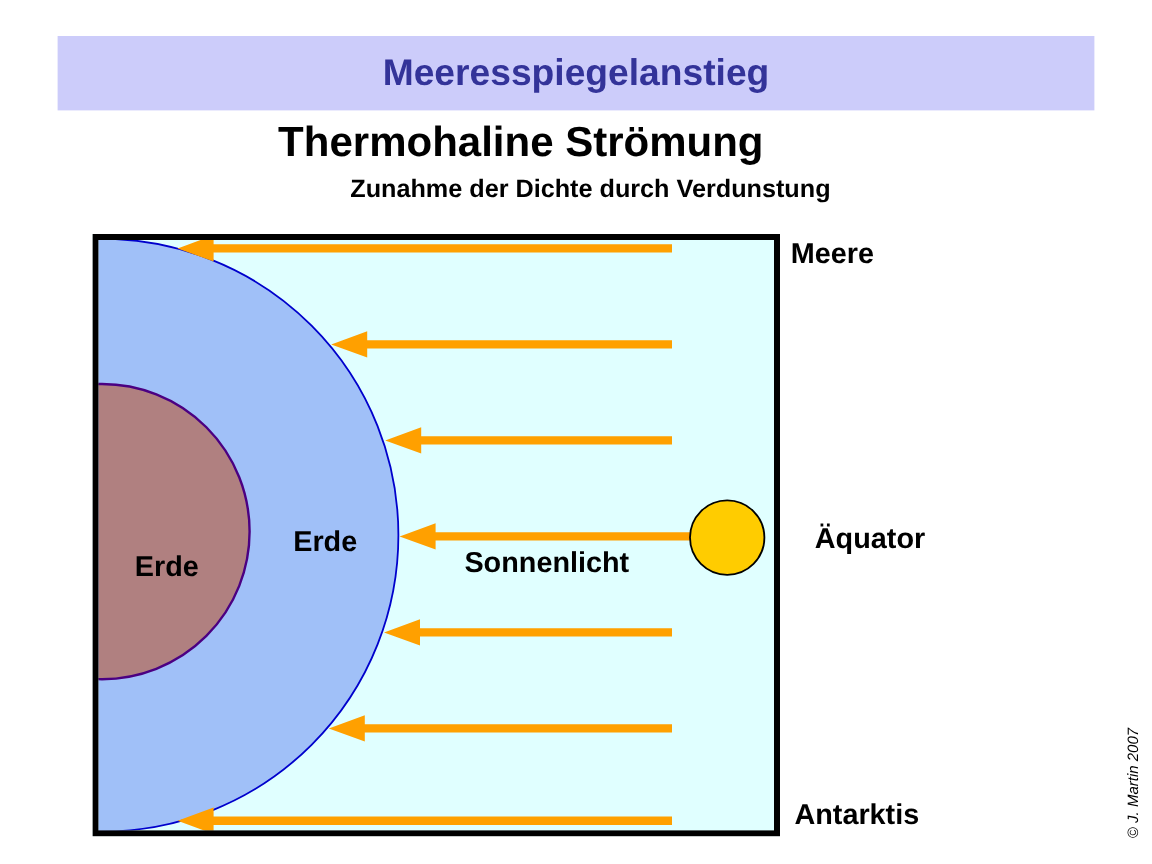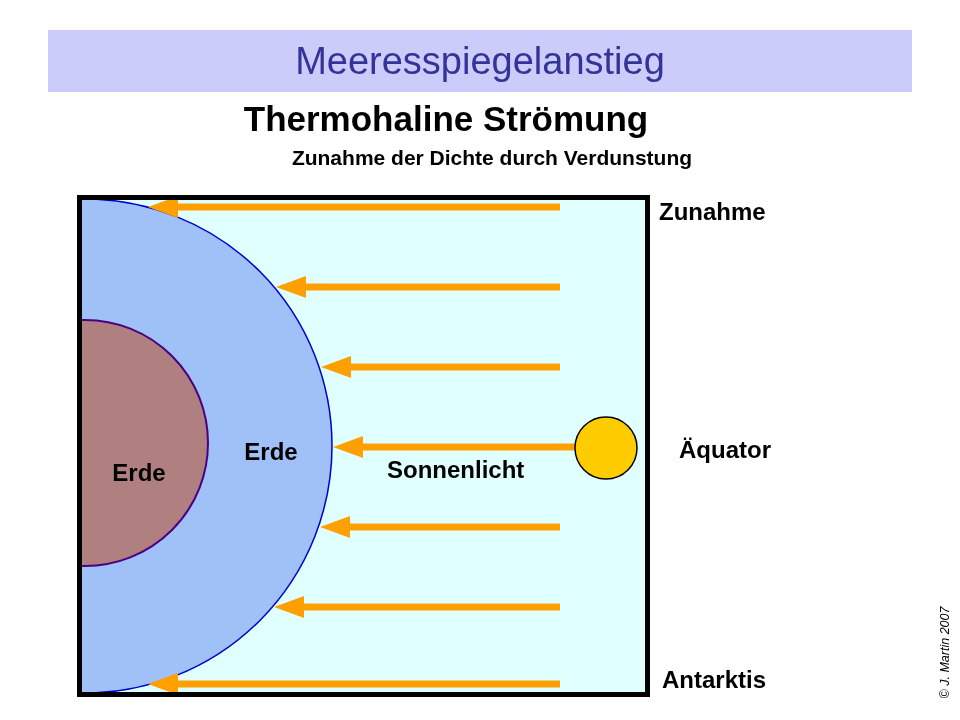--- a/index.html
+++ b/index.html
@@ -11,24 +11,24 @@
   html,body{margin:0;padding:0;background:#fff;}
   .slide{
     position:relative;width:960px;height:720px;background:#ffffff;
     font-family:"Liberation Sans",sans-serif;color:var(--text);overflow:hidden;
   }
   .banner{
     position:absolute;left:48px;top:30px;width:864px;height:62px;
     background:var(--banner-bg);display:flex;align-items:center;justify-content:center;
   }
   .banner-title{
-    font-size:38px;font-weight:normal;color:var(--banner-text);letter-spacing:0px;white-space:nowrap;
+    font-size:31px;font-weight:bold;color:var(--banner-text);letter-spacing:0px;white-space:nowrap;
   }
   .main-title{
-    position:absolute;left:12px;top:99px;width:868px;text-align:center;
+    position:absolute;left:0;top:99px;width:868px;text-align:center;
     font-size:35px;font-weight:bold;white-space:nowrap;
   }
   .subtitle{
     position:absolute;left:12px;top:146px;width:960px;text-align:center;
     font-size:21px;font-weight:bold;white-space:nowrap;
   }
   .diagram-svg{position:absolute;left:77px;top:195px;width:573px;height:502px;}
   .box-bg{fill:var(--box-bg);}
   .sea{fill:var(--sea-fill);stroke:var(--sea-stroke);stroke-width:1.5;}
   .earth{fill:var(--earth-fill);stroke:var(--earth-stroke);stroke-width:2;}
@@ -78,19 +78,19 @@
           <path d="M 71 489 L 101 478 L 101 485.5 L 483 485.5 L 483 492.5 L 101 492.5 L 101 500 Z" class="arrow"></path>
         </g>
       <circle class="sun" cx="529" cy="253" r="31"></circle>
     </g>
     <rect class="frame" x="2.5" y="2.5" width="568" height="497"></rect>
   </svg>
 
   <div class="lbl centered" style="left:139px;top:461px;">Erde</div>
   <div class="lbl centered" style="left:271px;top:440px;">Erde</div>
   <div class="lbl" style="left:387px;top:458px;">Sonnenlicht</div>
-  <div class="lbl" style="left:659px;top:200px;">Zunahme</div>
+  <div class="lbl" style="left:659px;top:200px;">Meere</div>
   <div class="lbl" style="left:659px;top:438px;margin-left:20px;">Äquator</div>
   <div class="lbl" style="left:662px;top:668px;">Antarktis</div>
 
   <div class="copyright">© J. Martin 2007</div>
 
 </div>
 
 </body></html>

